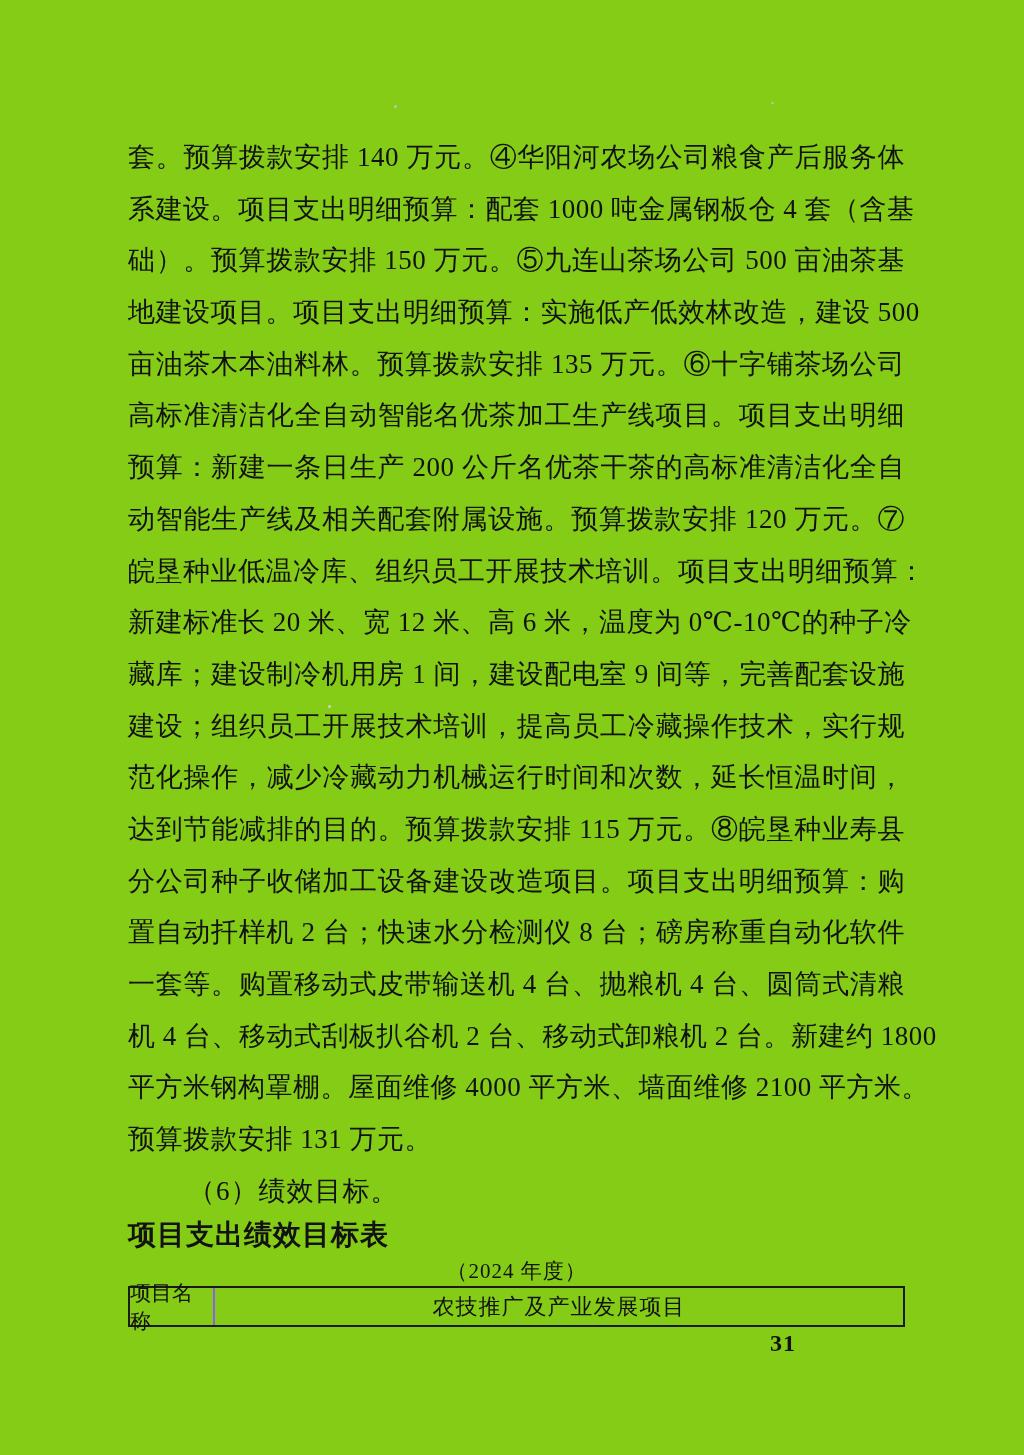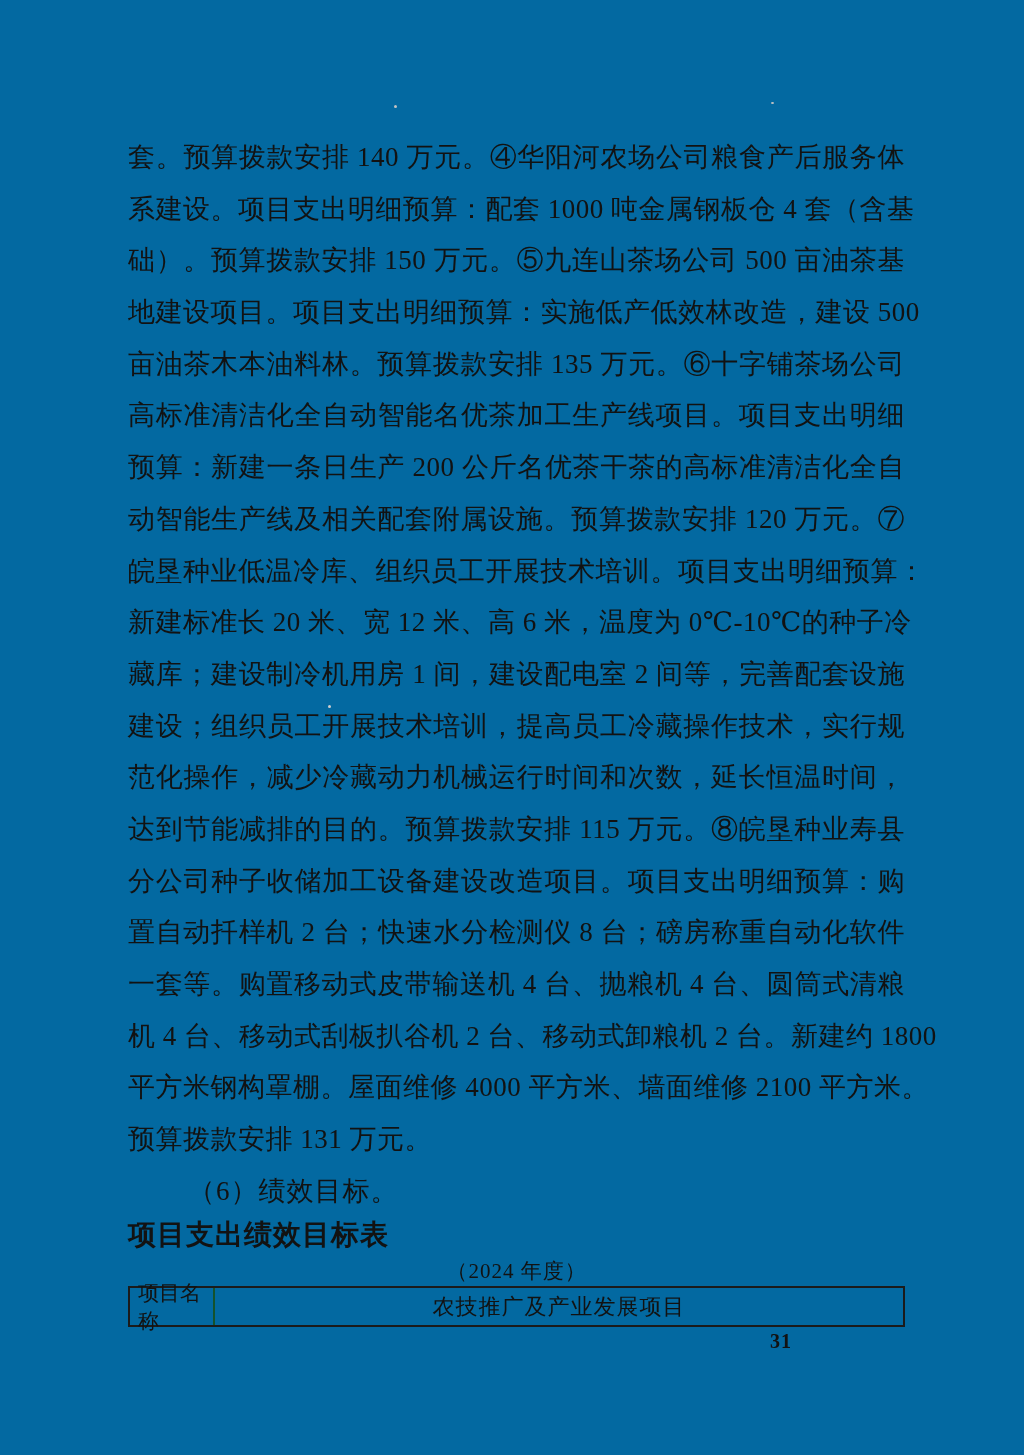--- a/index.html
+++ b/index.html
@@ -5,21 +5,21 @@
   html, body {
     margin: 0;
     padding: 0;
     background: #e8e8e8;
   }
   .page {
     position: relative;
     width: 1024px;
     height: 1455px;
     margin: 0 auto;
-    background: #0369a1;
+    background: #84cc16;
     font-family: "Liberation Serif", "DejaVu Serif", serif;
     color: #121212;
     overflow: hidden;
   }
   
   .body-flow {
     position: absolute;
     left: 128px;
     top: 132px;
     width: 777px;
@@ -78,34 +78,33 @@
     display: flex;
   }
   .perf-table .cell {
     display: flex;
     align-items: center;
     justify-content: center;
     box-sizing: border-box;
   }
   .perf-table .label-cell {
     width: 85px;
-    border-right: 2px solid #14532d;
+    border-right: 2px solid #8b5cf6;
     font-size: 21px;
-    padding-left: 8px;
   }
   .perf-table .value-cell {
     flex: 1;
     font-size: 22px;
     letter-spacing: 1px;
   }
   .page-number {
     position: absolute;
     left: 770px;
     top: 1330px;
-    font-size: 20px;
+    font-size: 24px;
     font-weight: bold;
     letter-spacing: 1px;
   }
   
   .speck {
     position: absolute;
     border-radius: 50%;
     background: #c2c2c2;
   }
   .speck.s1 { left: 394px; top: 105px; width: 3px; height: 3px; }
@@ -125,21 +124,21 @@
       <div class="bline">套。预算拨款安排 140 万元。④华阳河农场公司粮食产后服务体</div>
       <div class="bline">系建设。项目支出明细预算：配套 1000 吨金属钢板仓 4 套（含基</div>
       <div class="bline">础）。预算拨款安排 150 万元。⑤九连山茶场公司 500 亩油茶基</div>
       <div class="bline">地建设项目。项目支出明细预算：实施低产低效林改造，建设 500</div>
       <div class="bline">亩油茶木本油料林。预算拨款安排 135 万元。⑥十字铺茶场公司</div>
       <div class="bline">高标准清洁化全自动智能名优茶加工生产线项目。项目支出明细</div>
       <div class="bline">预算：新建一条日生产 200 公斤名优茶干茶的高标准清洁化全自</div>
       <div class="bline">动智能生产线及相关配套附属设施。预算拨款安排 120 万元。⑦</div>
       <div class="bline">皖垦种业低温冷库、组织员工开展技术培训。项目支出明细预算：</div>
       <div class="bline">新建标准长 20 米、宽 12 米、高 6 米，温度为 0℃-10℃的种子冷</div>
-      <div class="bline">藏库；建设制冷机用房 1 间，建设配电室 2 间等，完善配套设施</div>
+      <div class="bline">藏库；建设制冷机用房 1 间，建设配电室 9 间等，完善配套设施</div>
       <div class="bline">建设；组织员工开展技术培训，提高员工冷藏操作技术，实行规</div>
       <div class="bline">范化操作，减少冷藏动力机械运行时间和次数，延长恒温时间，</div>
       <div class="bline">达到节能减排的目的。预算拨款安排 115 万元。⑧皖垦种业寿县</div>
       <div class="bline">分公司种子收储加工设备建设改造项目。项目支出明细预算：购</div>
       <div class="bline">置自动扦样机 2 台；快速水分检测仪 8 台；磅房称重自动化软件</div>
       <div class="bline">一套等。购置移动式皮带输送机 4 台、抛粮机 4 台、圆筒式清粮</div>
       <div class="bline">机 4 台、移动式刮板扒谷机 2 台、移动式卸粮机 2 台。新建约 1800</div>
       <div class="bline">平方米钢构罩棚。屋面维修 4000 平方米、墙面维修 2100 平方米。</div>
       <div class="bline no-just">预算拨款安排 131 万元。</div>
     </div>

